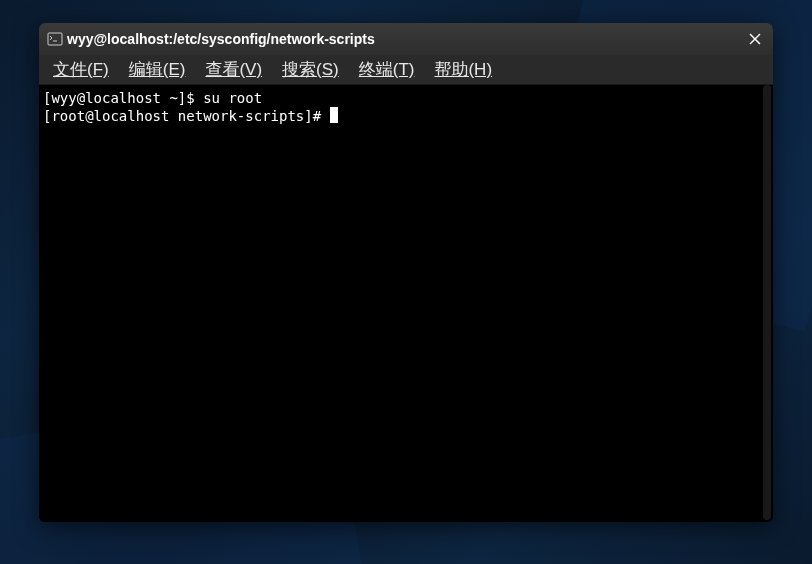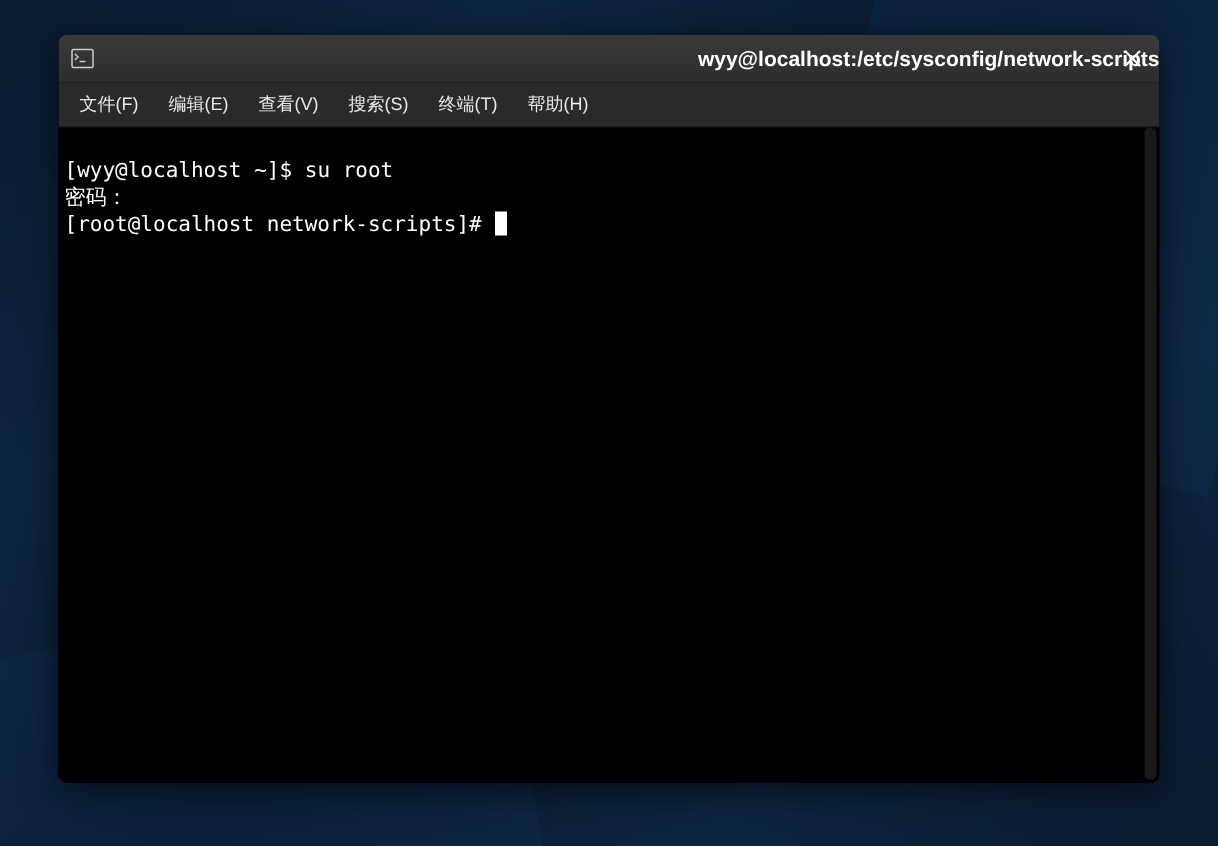--- a/index.html
+++ b/index.html
@@ -61,26 +61,26 @@
     .titlebar-icon {
       width: 16px;
       height: 16px;
       margin-right: 8px;
       display: flex;
       align-items: center;
       justify-content: center;
     }
     .titlebar-title {
       flex: 1;
-      text-align: right;
+      text-align: left;
       color: #fff;
       font-size: 14px;
       font-weight: 600;
       position: absolute;
-      left: 16px;
+      left: 0;
       right: 0;
       pointer-events: none;
       padding-left: 28px;
     }
     .titlebar-close {
       width: 20px;
       height: 20px;
       display: flex;
       align-items: center;
       justify-content: center;
@@ -92,28 +92,29 @@
     .menubar {
       height: 30px;
       background: #2a2a2a;
       display: flex;
       align-items: center;
       padding: 0 4px;
       border-bottom: 1px solid #1a1a1a;
     }
     .menu-item {
       color: #e8e8e8;
-      font-size: 12px;
+      font-size: 17px;
       padding: 4px 10px;
       cursor: pointer;
+      text-decoration: underline;
     }
     .terminal-body {
       flex: 1;
       background: #000;
-      padding: 20px 4px;
+      padding: 4px 4px;
       font-family: 'DejaVu Sans Mono', 'Liberation Mono', monospace;
       font-size: 14px;
       line-height: 18px;
       color: #fff;
       position: relative;
       overflow: hidden;
     }
     .terminal-line {
       white-space: pre;
     }
@@ -166,18 +167,17 @@
     <div class="menu-item">文件(F)</div>
     <div class="menu-item">编辑(E)</div>
     <div class="menu-item">查看(V)</div>
     <div class="menu-item">搜索(S)</div>
     <div class="menu-item">终端(T)</div>
     <div class="menu-item">帮助(H)</div>
   </div>
 
   <div class="terminal-body">
     <div class="terminal-line"><span class="prompt-user">[wyy@localhost ~]$ </span><span>su root</span></div>
-    <div class="terminal-line">密码：</div>
     <div class="terminal-line"><span class="prompt-user">[root@localhost network-scripts]# </span><span class="cursor"></span></div>
   </div>
 
   <div class="scrollbar"></div>
 </div>
 
 </body></html>

